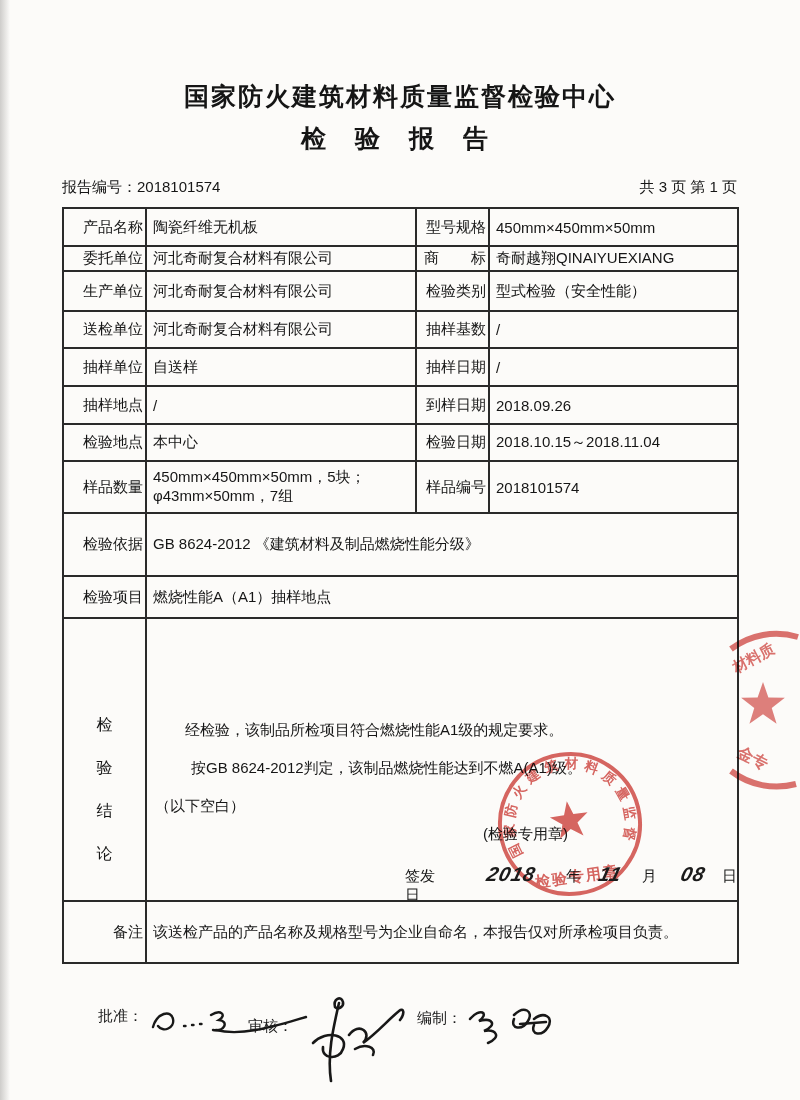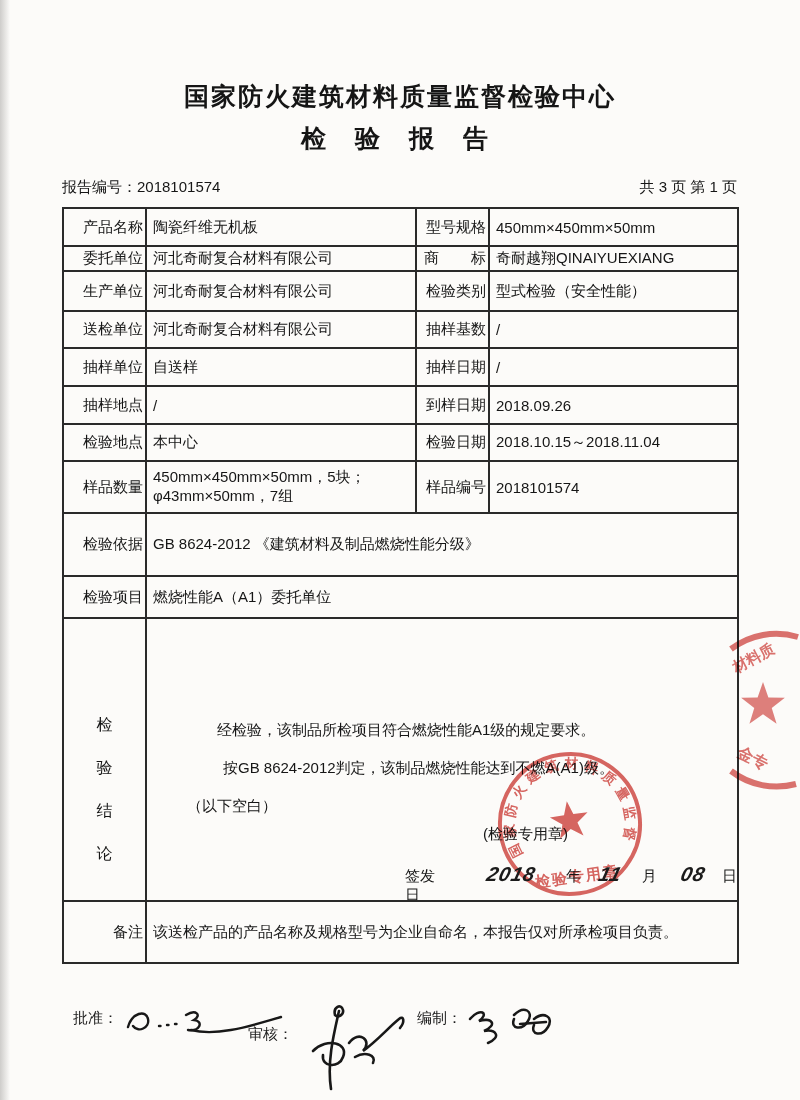--- a/index.html
+++ b/index.html
@@ -42,21 +42,21 @@
   tr.r4 td{height:37px} tr.r5 td{height:38px} tr.r6 td{height:38px}
   tr.r7 td{height:37px} tr.r8 td{height:52px} tr.r9 td{height:63px}
   tr.r10 td{height:42px} tr.r11 td{height:283px} tr.r12 td{height:62px}
   .lbl-justify { display:inline-flex; width:62px; justify-content:space-between; }
   td.concl-lbl { vertical-align:top; }
   .vstack {
     display:flex; flex-direction:column; align-items:center;
     padding-top:60px; gap:22px; font-size:16px;
   }
   td.concl-body { position:relative; vertical-align:top; }
-  .concl-p { font-size:15px; padding-left:8px; line-height:20px;margin-left:32px; }
+  .concl-p { font-size:15px; padding-left:8px; line-height:20px; }
   .p1 { padding-top:16px; text-indent:2em; }
   .p2 { margin-top:18px; text-indent:2em;padding-left:14px; }
   .p3 { margin-top:18px; }
   .stamp-note { position:absolute; left:336px; top:206px; font-size:15px; }
   .date-line {
     position:absolute; left:258px; top:244px; font-size:15px;
     display:flex; align-items:baseline;gap:16px;
   }
   .hand {
     font-style:italic; font-weight:bold; font-size:20px; color:#1b1b1b;
@@ -68,22 +68,22 @@
   .stamp {
     position:absolute; left:348px; top:130px; width:150px; height:150px;
     transform:rotate(-8deg); opacity:.82; mix-blend-mode:multiply;
   }
   .edge-stamp {
     position:absolute; right:0; top:628px; width:72px; height:164px;
     overflow:hidden; opacity:.75; mix-blend-mode:multiply;
   }
   .footer-sign { position:absolute; top:1003px; left:0; width:800px; height:90px; }
   .sign-group { position:absolute; display:flex; align-items:flex-start; }
-  .sg1 { left:73px; top:4px; }
-  .sg2 { left:248px; top:20px; }
+  .sg1 { left:98px; top:4px;font-family:Liberation Mono, monospace; }
+  .sg2 { left:248px; top:12px; }
   .sg3 { left:417px; top:4px; }
   .sign-label { font-size:15px; line-height:22px; white-space:nowrap; }
   .sig-svg { flex:0 0 auto; }
 </style>
 </head>
 <body>
 
 <div class="page">
 
   <div class="org-title">国家防火建筑材料质量监督检验中心</div>
@@ -156,21 +156,21 @@
       <td class="lbl">样品编号</td>
       <td class="val">2018101574</td>
     </tr>
 
     <tr class="r9">
       <td class="lbl">检验依据</td>
       <td class="val" colspan="3">GB 8624-2012 《建筑材料及制品燃烧性能分级》</td>
     </tr>
     <tr class="r10">
       <td class="lbl">检验项目</td>
-      <td class="val" colspan="3">燃烧性能A（A1）委托单位</td>
+      <td class="val" colspan="3">燃烧性能A（A1）抽样地点</td>
     </tr>
 
     <tr class="r11">
       <td class="lbl concl-lbl">
         <div class="vstack">
           <span>检</span>
           <span>验</span>
           <span>结</span>
           <span>论</span>
         </div>

